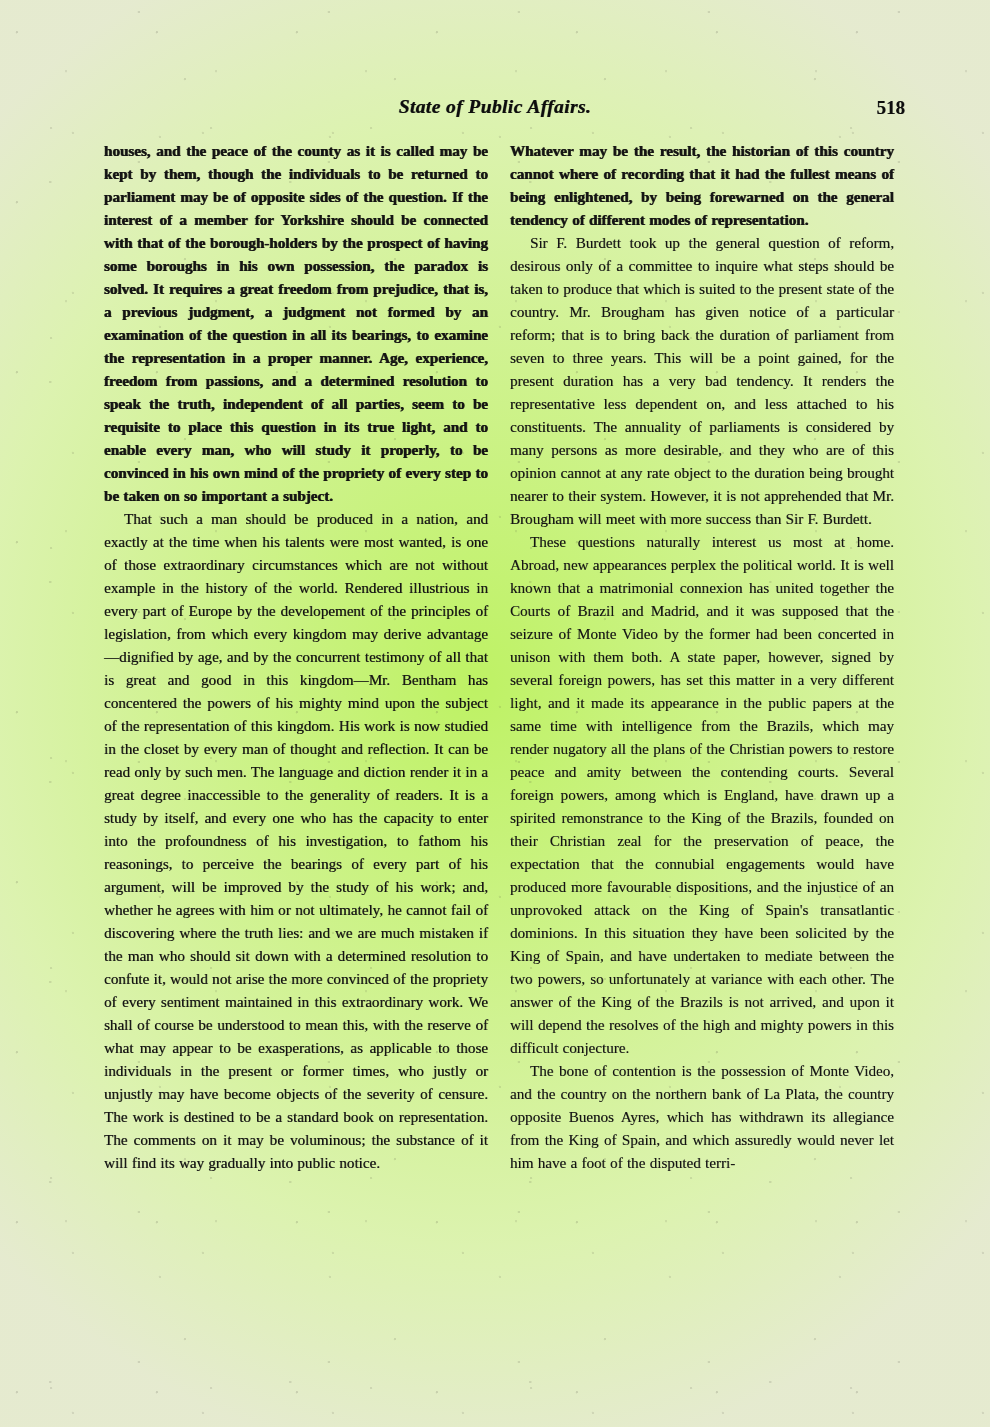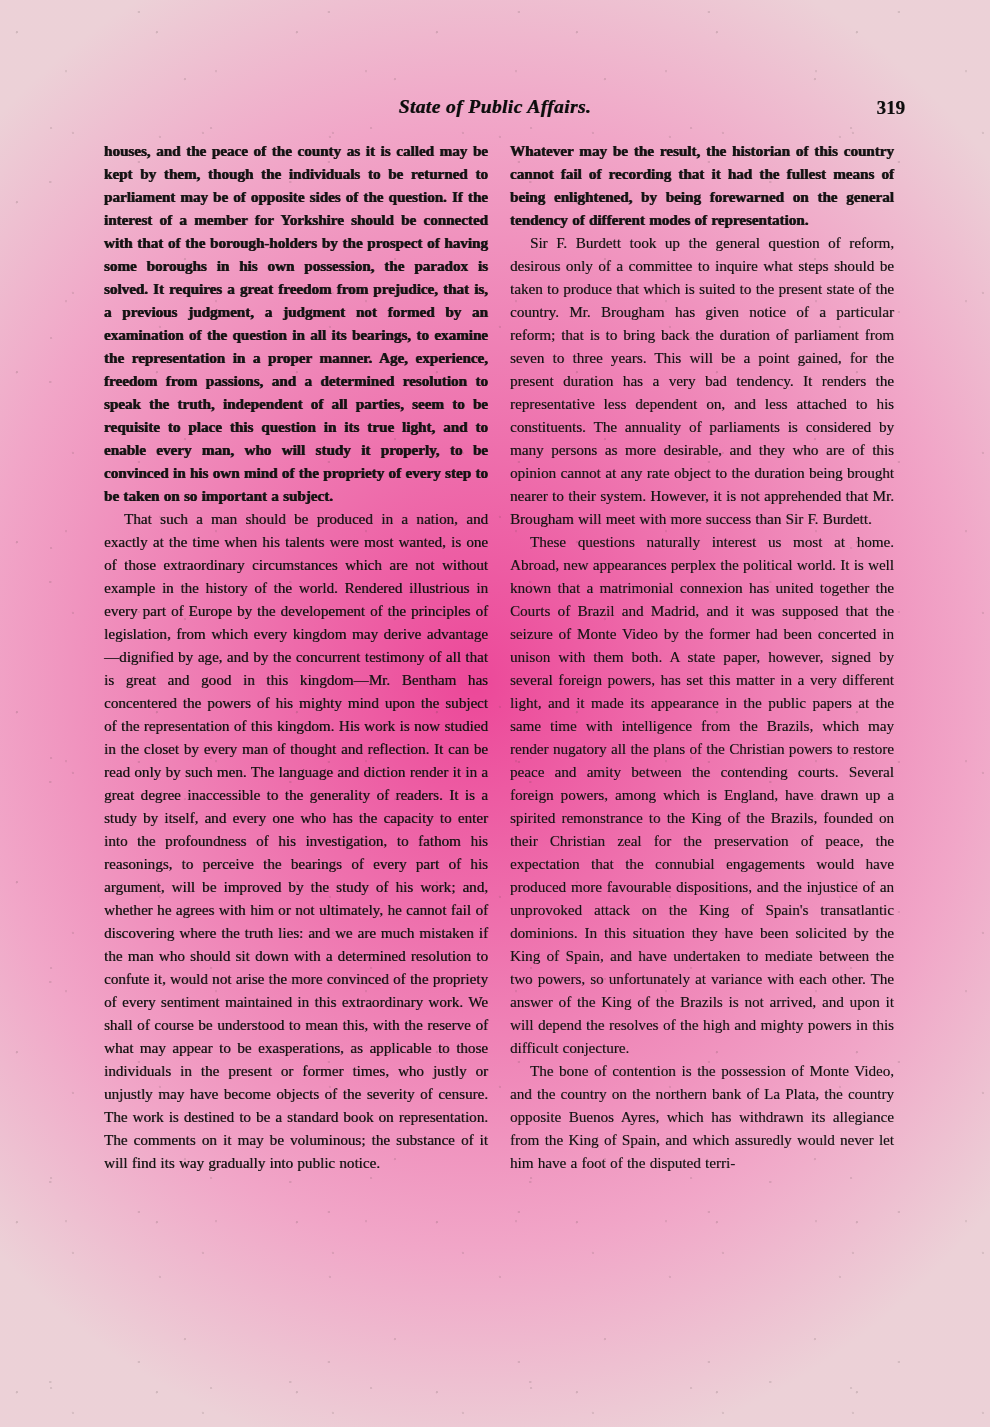--- a/index.html
+++ b/index.html
@@ -5,21 +5,21 @@
   html, body {
     margin: 0;
     padding: 0;
     background: #ffffff;
   }
   .page {
     position: relative;
     width: 990px;
     height: 1427px;
     margin: 0 auto;
-    background: #ec4899;
+    background: #bef264;
     overflow: hidden;
     font-family: "Liberation Serif", "DejaVu Serif", serif;
     color: #111111;
   }
 
   
   .paper-tone {
     position: absolute;
     inset: 0;
     background:
@@ -133,31 +133,31 @@
 </head>
 <body>
 
 <div class="page">
 
   <div class="paper-tone"></div>
   <div class="speckle"></div>
 
   <div class="running-head">
     <div class="head-title">State of Public Affairs.</div>
-    <div class="head-pageno">319</div>
+    <div class="head-pageno">518</div>
   </div>
 
   <div class="columns">
 
     <div class="col left">
       <p class="no-indent">houses, and the peace of the county as it is called may be kept by them, though the individuals to be returned to parliament may be of opposite sides of the question. If the interest of a member for Yorkshire should be connected with that of the borough-holders by the prospect of having some boroughs in his own possession, the paradox is solved. It requires a great freedom from prejudice, that is, a previous judgment, a judgment not formed by an examination of the question in all its bearings, to examine the representation in a proper manner. Age, experience, freedom from passions, and a determined resolution to speak the truth, independent of all parties, seem to be requisite to place this question in its true light, and to enable every man, who will study it properly, to be convinced in his own mind of the propriety of every step to be taken on so important a subject.</p>
       <p>That such a man should be produced in a nation, and exactly at the time when his talents were most wanted, is one of those extraordinary circumstances which are not without example in the history of the world. Rendered illustrious in every part of Europe by the developement of the principles of legislation, from which every kingdom may derive advantage—dignified by age, and by the concurrent testimony of all that is great and good in this kingdom—Mr. Bentham has concentered the powers of his mighty mind upon the subject of the representation of this kingdom. His work is now studied in the closet by every man of thought and reflection. It can be read only by such men. The language and diction render it in a great degree inaccessible to the generality of readers. It is a study by itself, and every one who has the capacity to enter into the profoundness of his investigation, to fathom his reasonings, to perceive the bearings of every part of his argument, will be improved by the study of his work; and, whether he agrees with him or not ultimately, he cannot fail of discovering where the truth lies: and we are much mistaken if the man who should sit down with a determined resolution to confute it, would not arise the more convinced of the propriety of every sentiment maintained in this extraordinary work. We shall of course be understood to mean this, with the reserve of what may appear to be exasperations, as applicable to those individuals in the present or former times, who justly or unjustly may have become objects of the severity of censure. The work is destined to be a standard book on representation. The comments on it may be voluminous; the substance of it will find its way gradually into public notice.</p>
     </div>
 
     <div class="col right">
-      <p class="no-indent">Whatever may be the result, the historian of this country cannot fail of recording that it had the fullest means of being enlightened, by being forewarned on the general tendency of different modes of representation.</p>
+      <p class="no-indent">Whatever may be the result, the historian of this country cannot where of recording that it had the fullest means of being enlightened, by being forewarned on the general tendency of different modes of representation.</p>
       <p>Sir F. Burdett took up the general question of reform, desirous only of a committee to inquire what steps should be taken to produce that which is suited to the present state of the country. Mr. Brougham has given notice of a particular reform; that is to bring back the duration of parliament from seven to three years. This will be a point gained, for the present duration has a very bad tendency. It renders the representative less dependent on, and less attached to his constituents. The annuality of parliaments is considered by many persons as more desirable, and they who are of this opinion cannot at any rate object to the duration being brought nearer to their system. However, it is not apprehended that Mr. Brougham will meet with more success than Sir F. Burdett.</p>
       <p>These questions naturally interest us most at home. Abroad, new appearances perplex the political world. It is well known that a matrimonial connexion has united together the Courts of Brazil and Madrid, and it was supposed that the seizure of Monte Video by the former had been concerted in unison with them both. A state paper, however, signed by several foreign powers, has set this matter in a very different light, and it made its appearance in the public papers at the same time with intelligence from the Brazils, which may render nugatory all the plans of the Christian powers to restore peace and amity between the contending courts. Several foreign powers, among which is England, have drawn up a spirited remonstrance to the King of the Brazils, founded on their Christian zeal for the preservation of peace, the expectation that the connubial engagements would have produced more favourable dispositions, and the injustice of an unprovoked attack on the King of Spain's transatlantic dominions. In this situation they have been solicited by the King of Spain, and have undertaken to mediate between the two powers, so unfortunately at variance with each other. The answer of the King of the Brazils is not arrived, and upon it will depend the resolves of the high and mighty powers in this difficult conjecture.</p>
       <p>The bone of contention is the possession of Monte Video, and the country on the northern bank of La Plata, the country opposite Buenos Ayres, which has withdrawn its allegiance from the King of Spain, and which assuredly would never let him have a foot of the disputed terri-</p>
     </div>
 
   </div>
 </div>
 
 </body></html>

